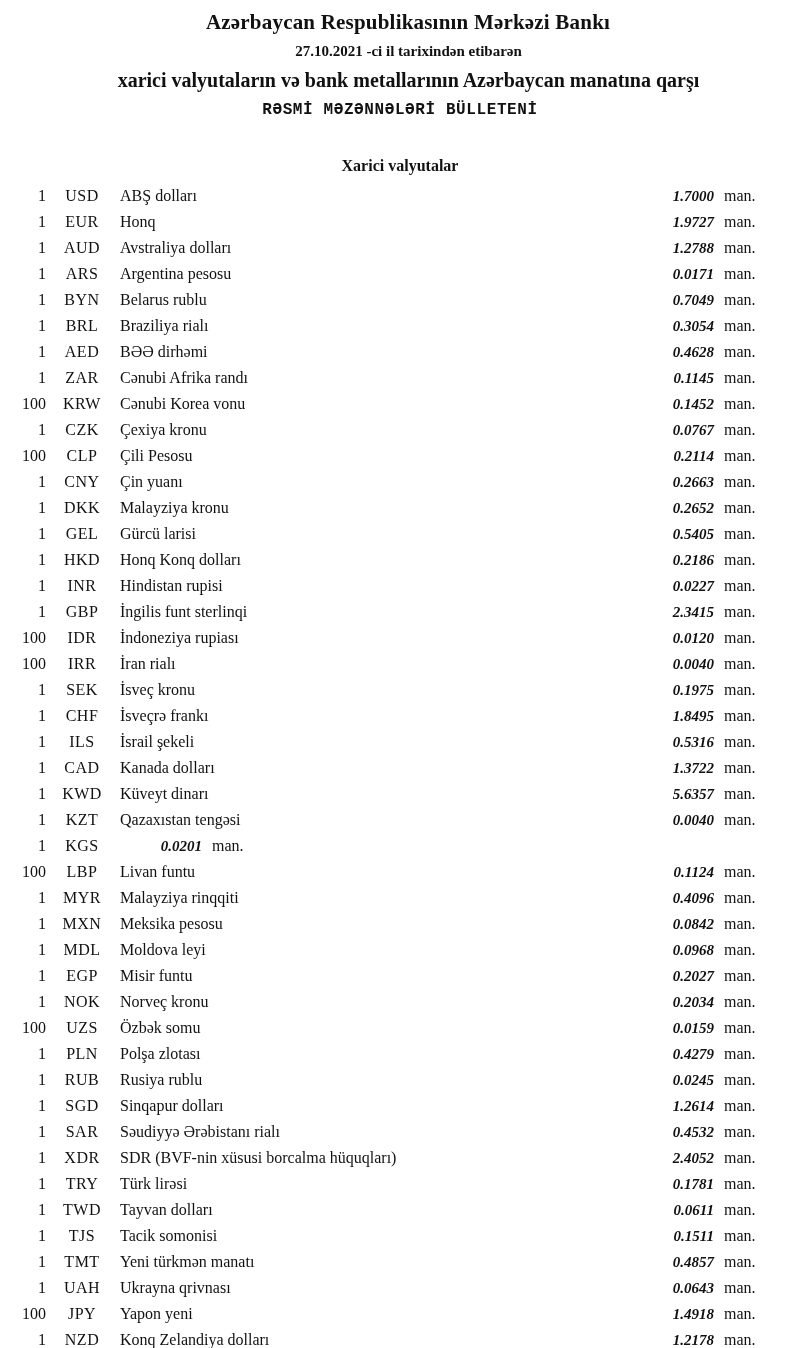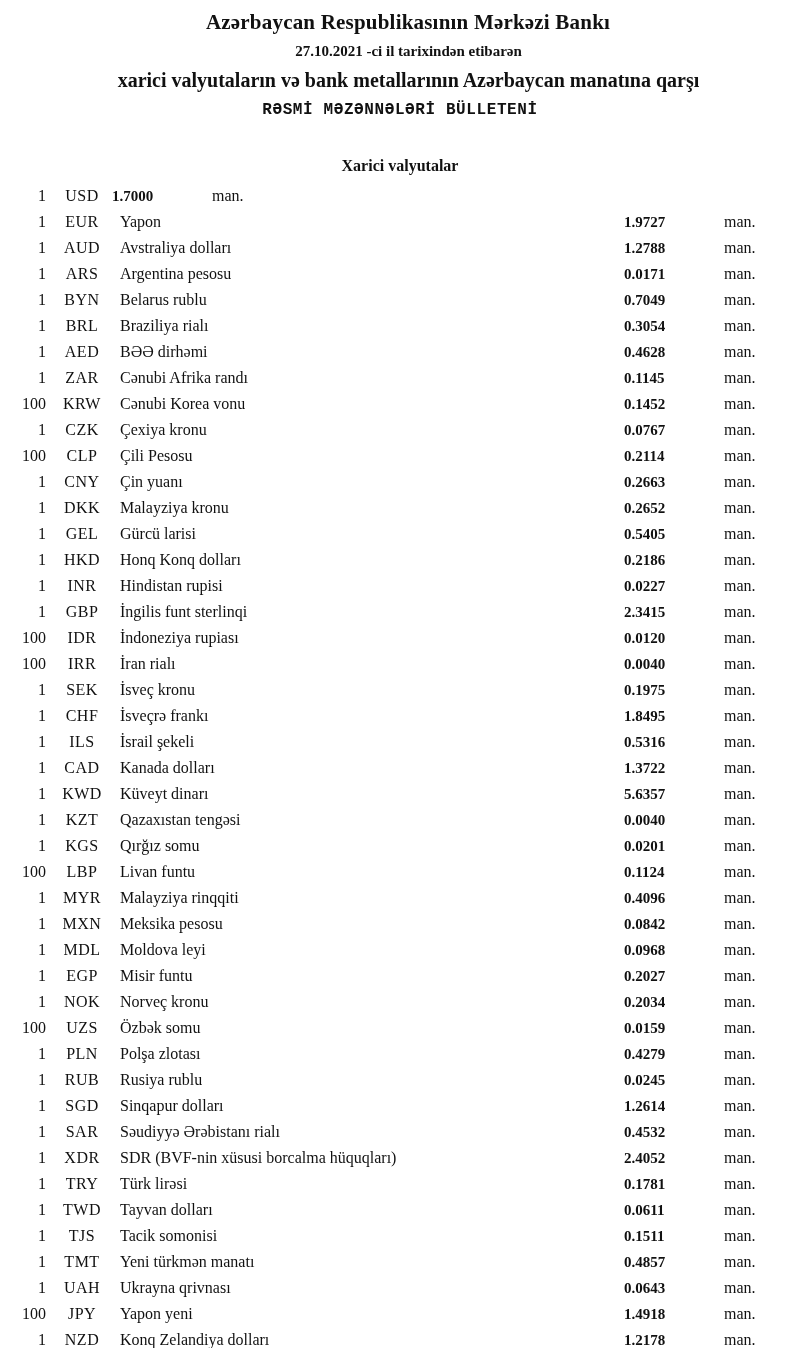--- a/index.html
+++ b/index.html
@@ -78,22 +78,23 @@
   .name {
     flex: 1 1 auto;
     text-align: left;
     padding-left: 8px;
     white-space: nowrap;
     overflow: hidden;
   }
   .rate {
     width: 90px;
     flex: 0 0 90px;
-    text-align: left;
+    text-align: right;
     font-weight: bold;
+    font-style: italic;
     font-size: 15px;
   }
   .unit {
     width: 48px;
     flex: 0 0 48px;
     text-align: left;
     padding-left: 10px;
   }
 </style>
 </head>
@@ -102,27 +103,28 @@
 <div class="page">
   <h1 class="title">Azərbaycan Respublikasının Mərkəzi Bankı</h1>
   <div class="sub">27.10.2021 -ci il tarixindən etibarən</div>
   <div class="sub wide">xarici valyutaların və bank metallarının Azərbaycan manatına qarşı</div>
   <div class="bulletin">RƏSMİ MƏZƏNNƏLƏRİ BÜLLETENİ</div>
   <div class="section-title">Xarici valyutalar</div>
   <div class="table">
       <div class="trow">
         <span class="qty">1</span>
         <span class="code">USD</span>
+        <span class="name">ABŞ dolları</span>
         <span class="rate">1.7000</span>
         <span class="unit">man.</span>
       </div>
       <div class="trow">
         <span class="qty">1</span>
         <span class="code">EUR</span>
-        <span class="name">Yapon</span>
+        <span class="name">Honq</span>
         <span class="rate">1.9727</span>
         <span class="unit">man.</span>
       </div>
       <div class="trow">
         <span class="qty">1</span>
         <span class="code">AUD</span>
         <span class="name">Avstraliya dolları</span>
         <span class="rate">1.2788</span>
         <span class="unit">man.</span>
       </div>
@@ -276,21 +278,20 @@
       <div class="trow">
         <span class="qty">1</span>
         <span class="code">KZT</span>
         <span class="name">Qazaxıstan tengəsi</span>
         <span class="rate">0.0040</span>
         <span class="unit">man.</span>
       </div>
       <div class="trow">
         <span class="qty">1</span>
         <span class="code">KGS</span>
-        <span class="name">Qırğız somu</span>
         <span class="rate">0.0201</span>
         <span class="unit">man.</span>
       </div>
       <div class="trow">
         <span class="qty">100</span>
         <span class="code">LBP</span>
         <span class="name">Livan funtu</span>
         <span class="rate">0.1124</span>
         <span class="unit">man.</span>
       </div>

